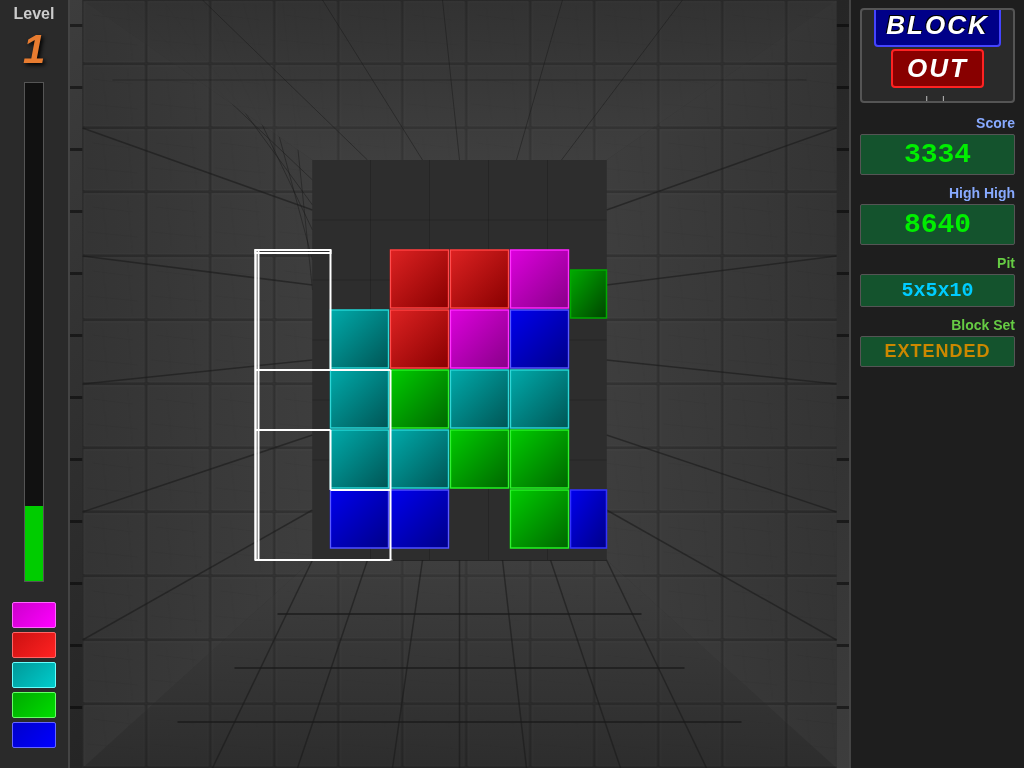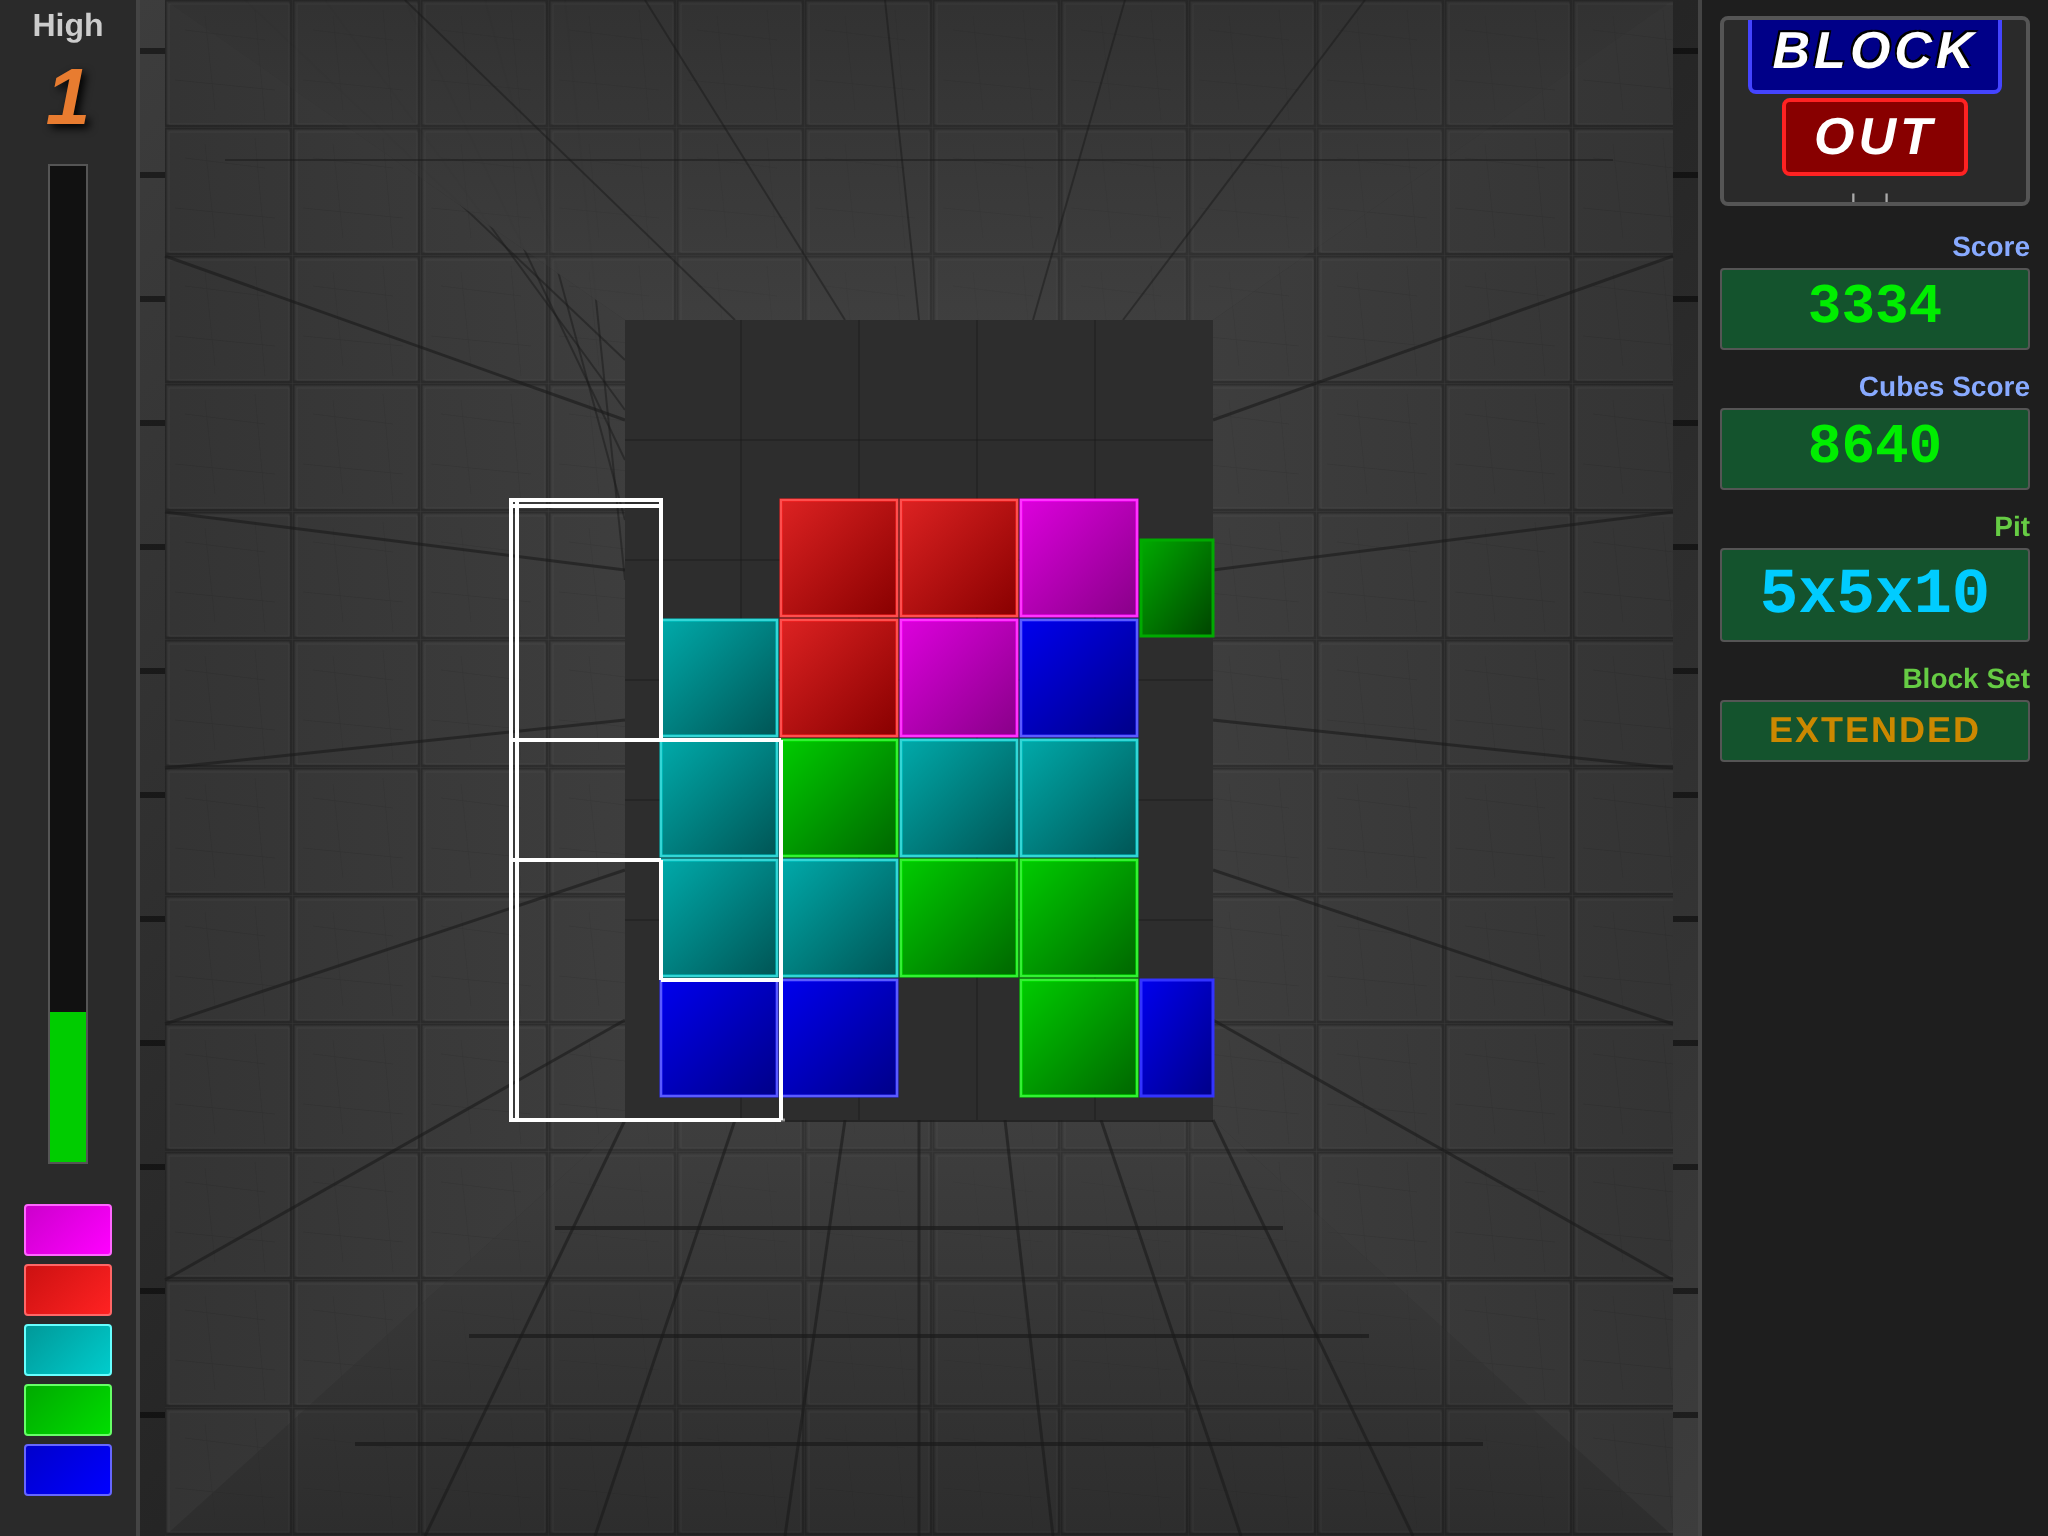--- a/index.html
+++ b/index.html
@@ -144,21 +144,21 @@
 
     .stat-value {
       color: #00ee00;
       font-size: 28px;
       font-weight: bold;
       font-family: 'Courier New', monospace;
     }
 
     #pit-value {
       color: #00ccff;
-      font-size: 32px;
+      font-size: 20px;
       font-weight: bold;
       font-family: 'Courier New', monospace;
     }
 
     #blockset-value {
       color: #cc8800;
       font-size: 18px;
       font-weight: bold;
       font-family: Arial, sans-serif;
       letter-spacing: 1px;
@@ -201,21 +201,21 @@
       width: 100%;
       height: 100%;
     }
   </style>
 </head>
 <body>
 
 <div id="game-container">
 
   <div id="left-sidebar">
-    <div id="level-label">High</div>
+    <div id="level-label">Level</div>
     <div id="level-number">1</div>
     <div id="level-bar-container">
       <div id="level-bar-fill" style="height: 15%;"></div>
     </div>
 
     <div id="piece-queue">
       <div class="piece-preview pc-magenta"></div>
       <div class="piece-preview pc-red"></div>
       <div class="piece-preview pc-teal"></div>
       <div class="piece-preview pc-green"></div>
@@ -458,21 +458,21 @@
 
     <div class="stat-panel">
       <div class="stat-label">Score</div>
       <div class="stat-value-box">
         <span class="stat-value">3334</span>
       </div>
     </div>
 
 
     <div class="stat-panel">
-      <div class="stat-label">Cubes Score</div>
+      <div class="stat-label">High High</div>
       <div class="stat-value-box">
         <span class="stat-value">8640</span>
       </div>
     </div>
 
     <div class="stat-panel">
       <div class="stat-label green">Pit</div>
       <div class="stat-value-box">
         <span id="pit-value">5x5x10</span>
       </div>

